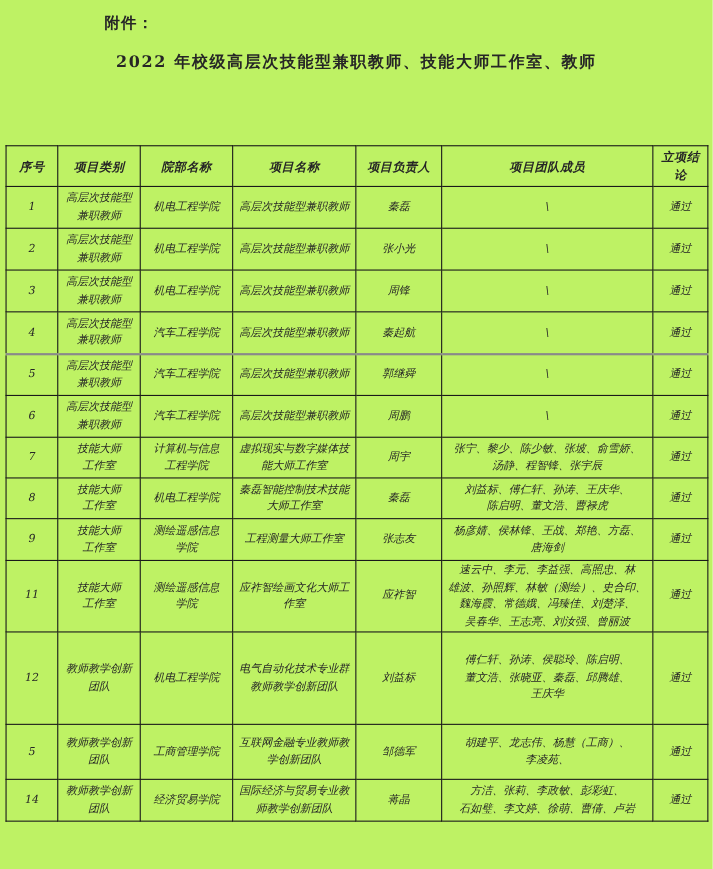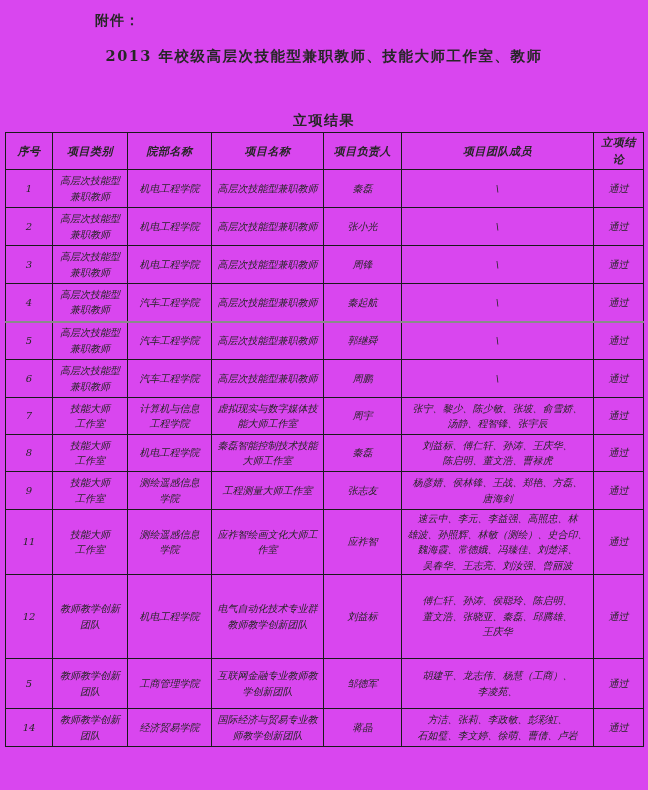--- a/index.html
+++ b/index.html
@@ -4,21 +4,21 @@
 <style>
   html, body {
     margin: 0;
     padding: 0;
     background: #ffffff;
   }
   .page {
     position: relative;
     width: 648px;
     height: 790px;
-    background: #d946ef;
+    background: #bef264;
     font-family: "DejaVu Serif", "Liberation Serif", serif;
     color: #262626;
     overflow: hidden;
   }
   .attachment {
     position: absolute;
     left: 95px;
     top: 12px;
     font-size: 14px;
     font-weight: bold;
@@ -85,22 +85,21 @@
   tbody tr:nth-child(4) td { border-bottom: 2.5px solid #8a8a8a; }
 
   
   td.top-align { vertical-align: top; padding-top: 3px; }
 </style>
 </head>
 <body>
 
 <div class="page">
   <div class="attachment">附件：</div>
-  <div class="title-line title-1">2013 年校级高层次技能型兼职教师、技能大师工作室、教师</div>
-  <div class="title-line title-3">立项结果</div>
+  <div class="title-line title-1">2022 年校级高层次技能型兼职教师、技能大师工作室、教师</div>
 
   <table class="results">
     <colgroup>
       <col class="c-no">
         <col class="c-cat">
         <col class="c-dept">
         <col class="c-proj">
       <col class="c-leader">
         <col class="c-members">
         <col class="c-result">

